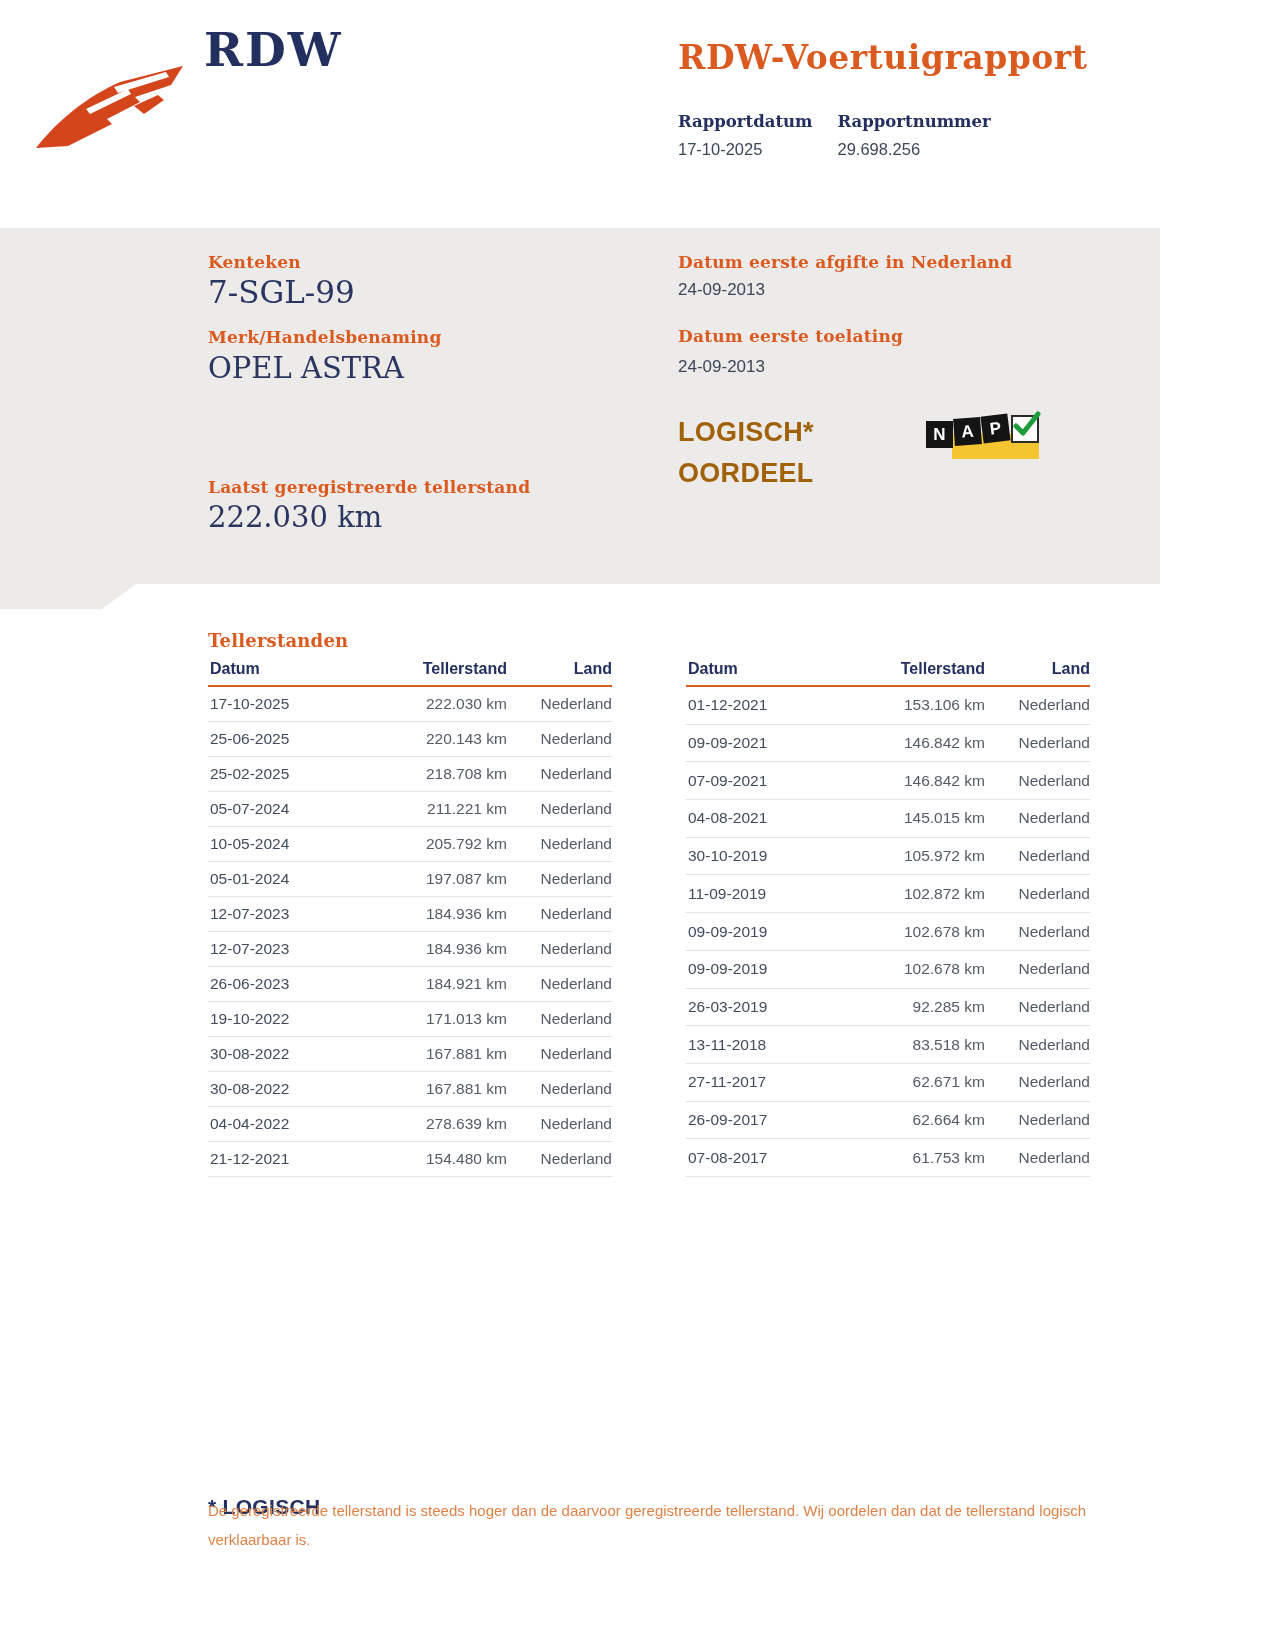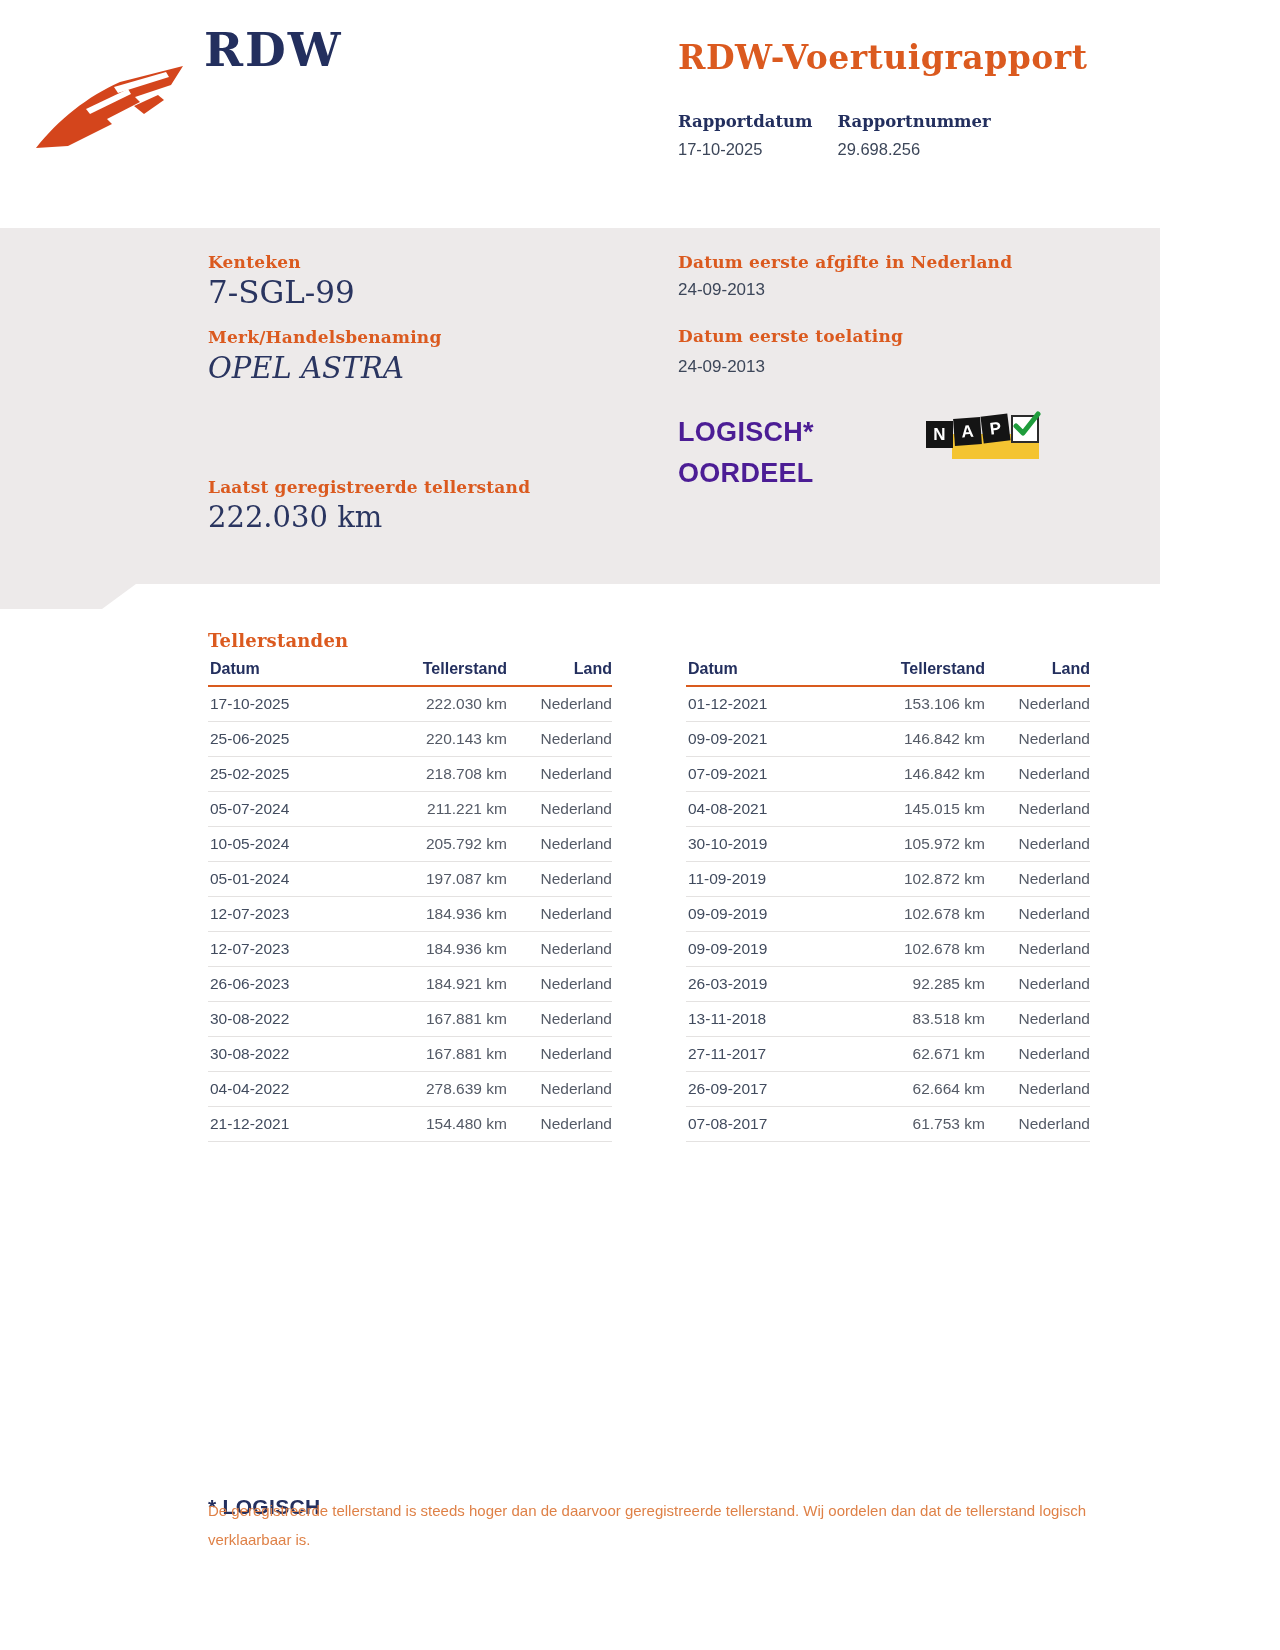--- a/index.html
+++ b/index.html
@@ -35,21 +35,21 @@
   .olabel{
     font-family:"DejaVu Serif","Liberation Serif",serif;font-weight:700;
     font-size:17px;color:#DB5A1F;letter-spacing:.2px;
   }
   .big-serif{
     font-family:"DejaVu Serif","Liberation Serif",serif;font-weight:400;
     color:#2A3560;
   }
   .sans-val{font-size:17px;color:#3c4659;}
   .oordeel{
-    font-size:27px;font-weight:700;color:#4c1d95;line-height:1.5;
+    font-size:27px;font-weight:700;color:#a16207;line-height:1.5;
     letter-spacing:.3px;
   }
 
   
   .nap{left:924px;top:413px;width:118px;height:52px;}
   .nap .bar{position:absolute;left:28px;top:21px;width:87px;height:25px;background:#F4C431;}
   .nap .tile{
     position:absolute;width:27px;height:27px;background:#141414;color:#fff;
     display:flex;align-items:center;justify-content:center;
     font-weight:700;font-size:17px;font-family:"Liberation Sans",sans-serif;
@@ -111,21 +111,21 @@
     <div class="lbl">Rapportnummer</div>
     <div class="val">29.698.256</div>
   </div>
 </div>
 
 <div class="abs panel">
   <div class="abs olabel" style="left:208px;top:24px;">Kenteken</div>
   <div class="abs big-serif" style="left:208px;top:46px;font-size:31px;">7-SGL-99</div>
 
   <div class="abs olabel" style="left:208px;top:99px;">Merk/Handelsbenaming</div>
-  <div class="abs big-serif" style="left:208px;top:123px;font-size:29px;font-style:italic;">OPEL ASTRA</div>
+  <div class="abs big-serif" style="left:208px;top:123px;font-size:29px;">OPEL ASTRA</div>
 
   <div class="abs olabel" style="left:208px;top:249px;">Laatst geregistreerde tellerstand</div>
   <div class="abs big-serif" style="left:208px;top:272px;font-size:29px;">222.030 km</div>
 
   <div class="abs olabel" style="left:678px;top:24px;">Datum eerste afgifte in Nederland</div>
   <div class="abs sans-val" style="left:678px;top:52px;">24-09-2013</div>
 
   <div class="abs olabel" style="left:678px;top:98px;">Datum eerste toelating</div>
   <div class="abs sans-val" style="left:678px;top:129px;">24-09-2013</div>
 
@@ -203,20 +203,25 @@
           <td class="c-datum">12-07-2023</td>
           <td class="c-stand">184.936 km</td>
           <td class="c-land">Nederland</td>
         </tr>
         <tr>
           <td class="c-datum">26-06-2023</td>
           <td class="c-stand">184.921 km</td>
           <td class="c-land">Nederland</td>
         </tr>
         <tr>
+          <td class="c-datum">19-10-2022</td>
+          <td class="c-stand">171.013 km</td>
+          <td class="c-land">Nederland</td>
+        </tr>
+        <tr>
           <td class="c-datum">30-08-2022</td>
           <td class="c-stand">167.881 km</td>
           <td class="c-land">Nederland</td>
         </tr>
         <tr>
           <td class="c-datum">30-08-2022</td>
           <td class="c-stand">167.881 km</td>
           <td class="c-land">Nederland</td>
         </tr>
         <tr>

